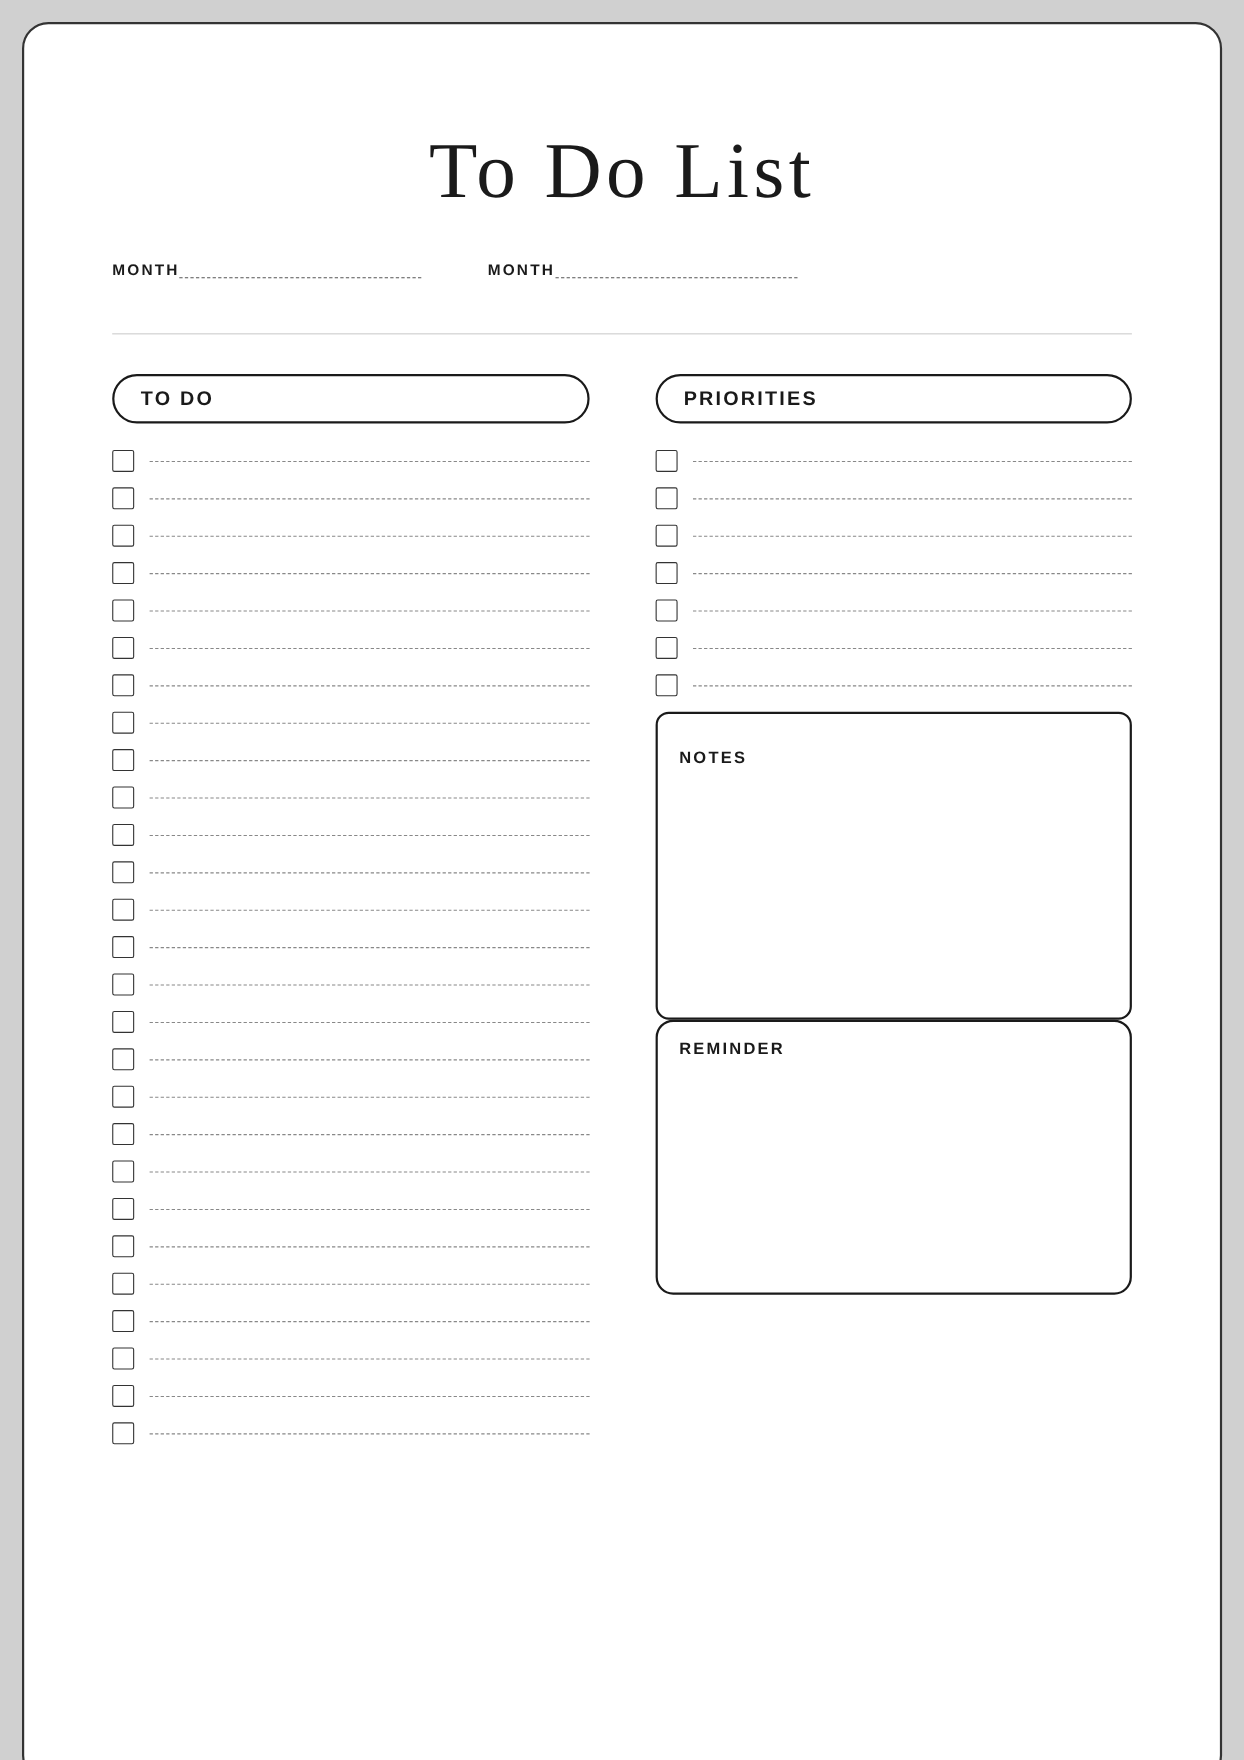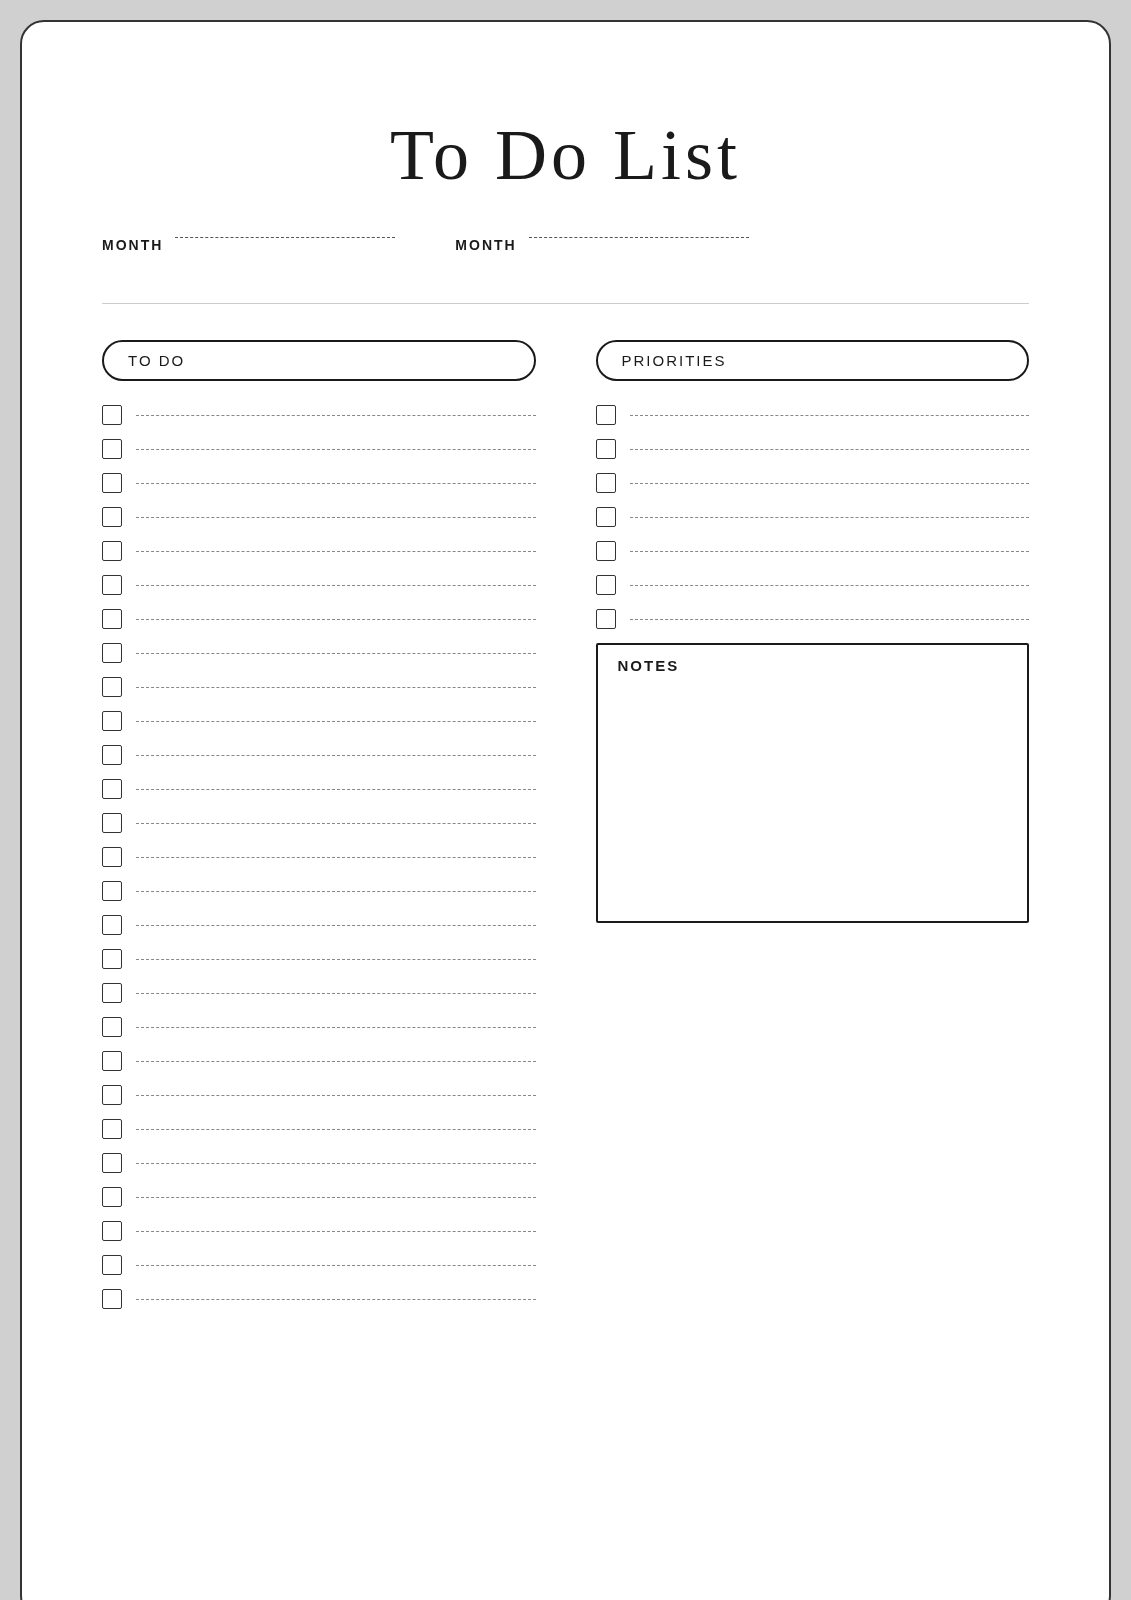--- a/index.html
+++ b/index.html
@@ -40,22 +40,21 @@
 
     .meta-row {
       display: flex;
       gap: 60px;
       margin-bottom: 50px;
       align-items: center;
     }
 
     .meta-item {
       display: flex;
-      align-items: flex-start;
-      gap: 12px;
+      align-items: flex-end;
     }
 
     .meta-label {
       font-size: 14px;
       font-weight: 700;
       letter-spacing: 2px;
       font-family: Arial, sans-serif;
       color: #1a1a1a;
     }
 
@@ -83,22 +82,22 @@
       flex: 1;
       display: flex;
       flex-direction: column;
     }
 
     .section-header {
       border: 2px solid #1a1a1a;
       border-radius: 30px;
       padding: 10px 24px;
       display: inline-block;
-      font-size: 15px;
-      font-weight: 400;
+      font-size: 18px;
+      font-weight: 700;
       letter-spacing: 2px;
       font-family: Arial, sans-serif;
       color: #1a1a1a;
       margin-bottom: 24px;
       width: 100%;
     }
 
     .checklist {
       display: flex;
       flex-direction: column;
@@ -122,22 +121,22 @@
     }
 
     .check-line {
       flex: 1;
       border-bottom: 1.5px dashed #888;
       height: 1px;
     }
 
     .notes-box {
       border: 2px solid #1a1a1a;
-      border-radius: 2px;
-      padding: 12px 20px;
+      border-radius: 12px;
+      padding: 32px 20px;
       min-height: 280px;
       display: flex;
       flex-direction: column;
     }
 
     .notes-title {
       font-size: 15px;
       font-weight: 700;
       letter-spacing: 2px;
       font-family: Arial, sans-serif;
@@ -341,18 +340,22 @@
           </div>
 
         </div>
       </div>
 
       <div class="notes-box">
         <div class="notes-title">NOTES</div>
         <div class="notes-content"></div>
       </div>
 
+      <div class="reminder-box">
+        <div class="reminder-title">REMINDER</div>
+        <div class="notes-content"></div>
+      </div>
 
     </div>
 
   </div>
 
 </div>
 
 </body></html>

